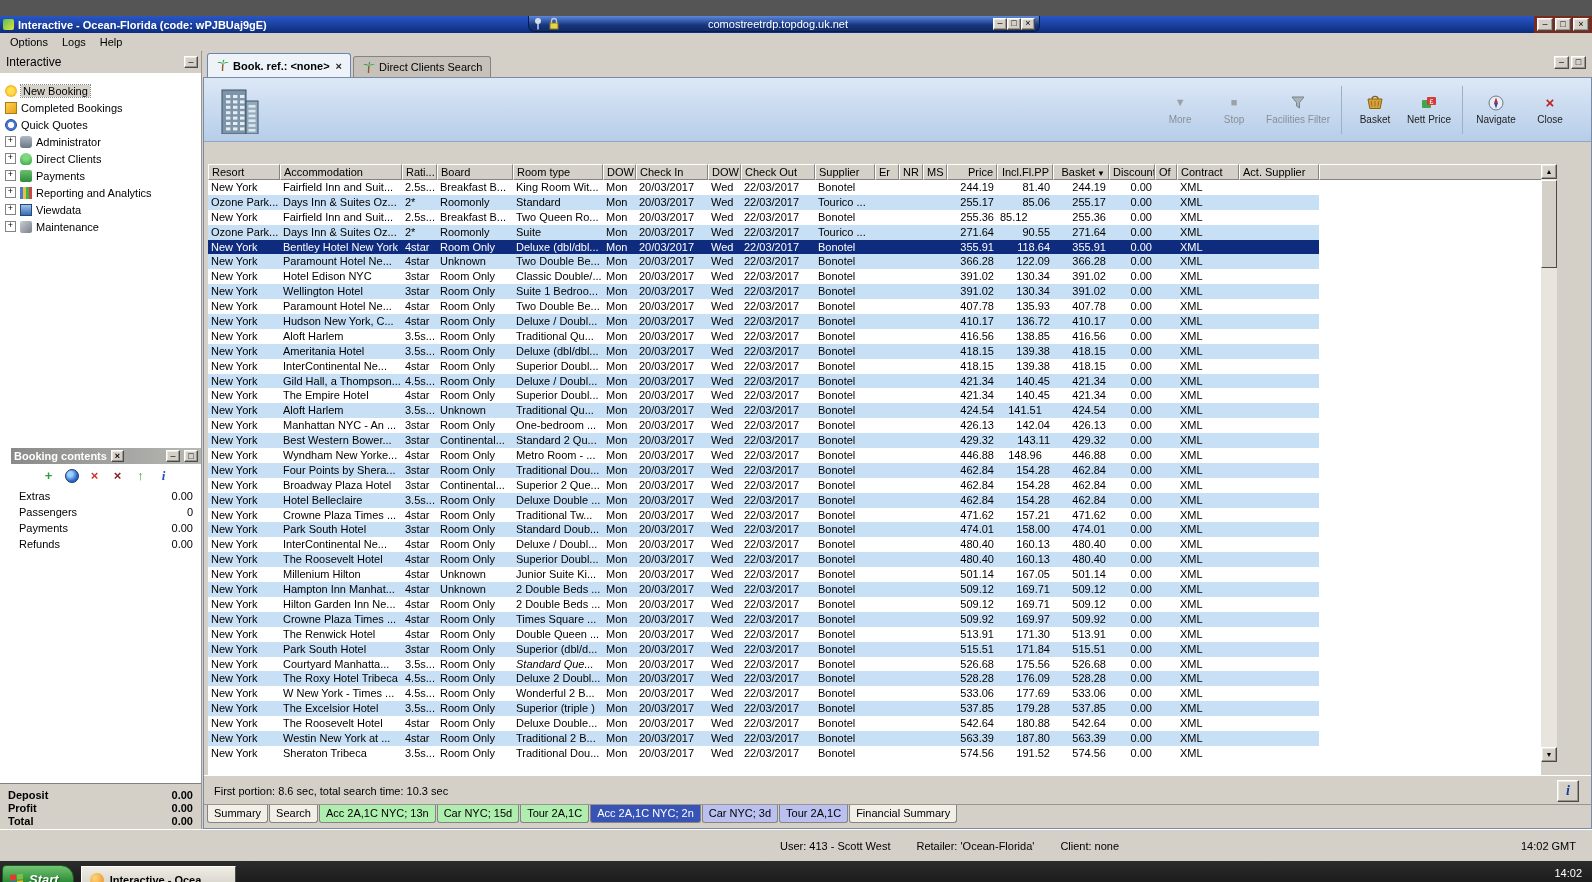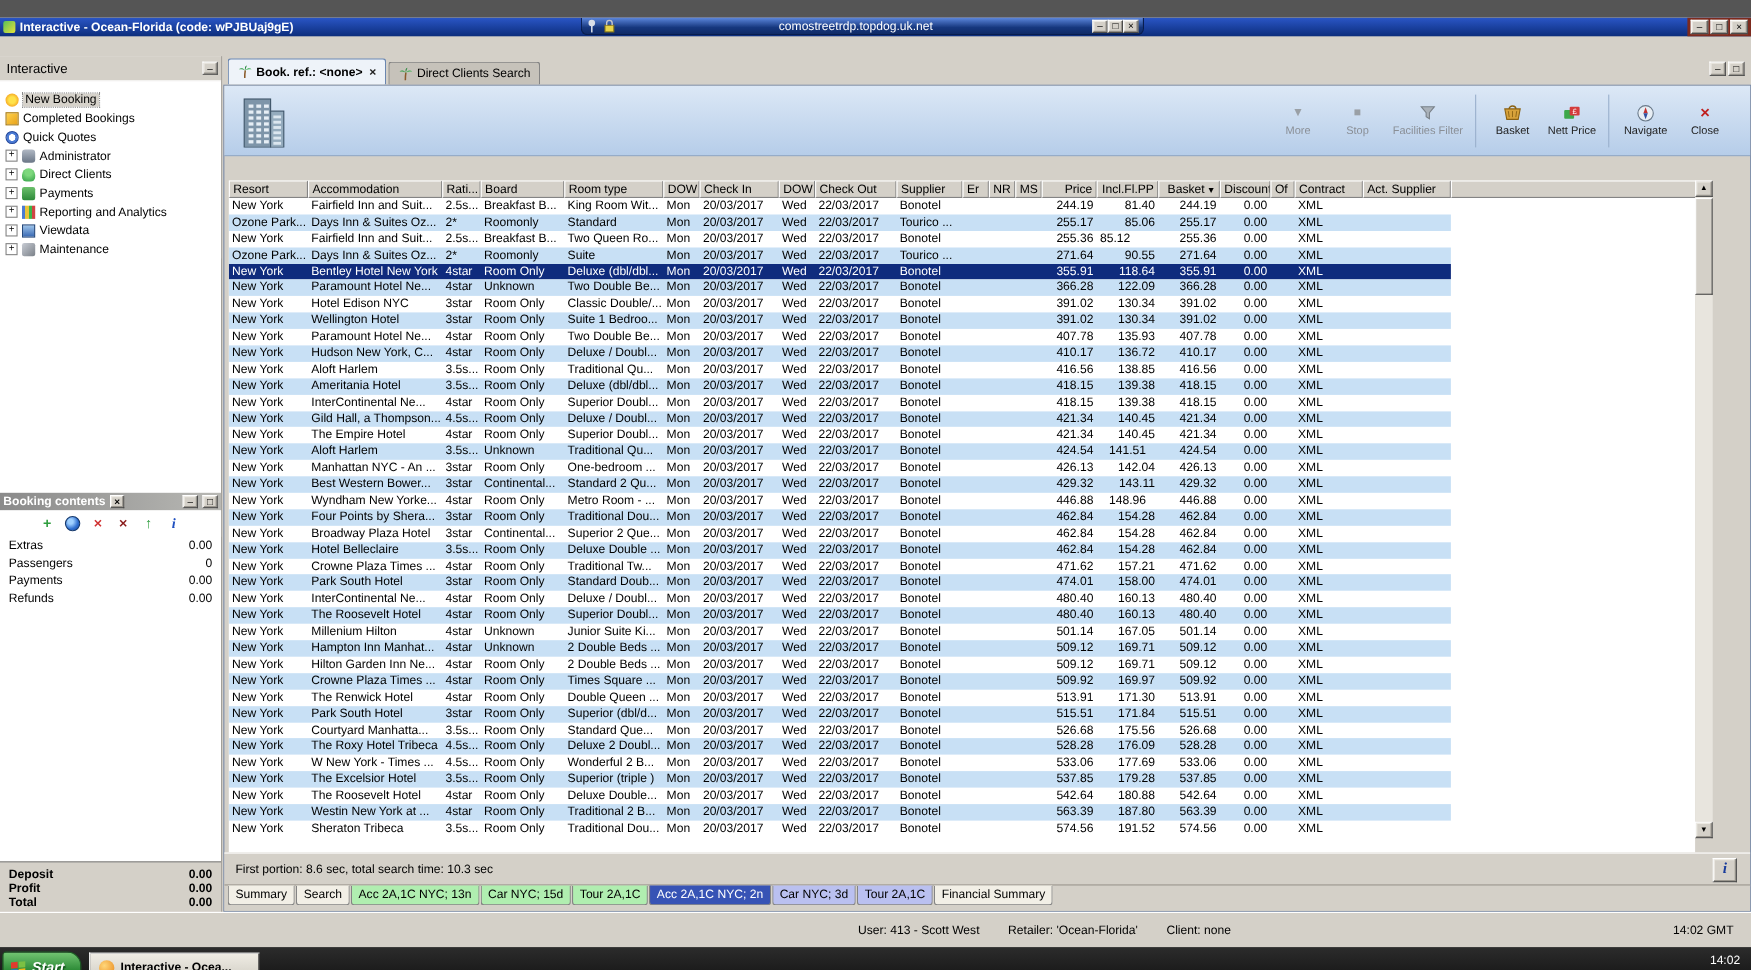--- a/index.html
+++ b/index.html
@@ -39,21 +39,21 @@
   .sun-icon{background:radial-gradient(circle,#ffe24a 35%,#f5a623 75%);border-radius:50%;}
   .completed-icon{background:linear-gradient(135deg,#ffd34d,#e8a21a);border:1px solid #a87a10;box-sizing:border-box;}
   .clock-icon{background:radial-gradient(circle,#fff 40%,#4a7ad4 46%);border-radius:50%;border:1px solid #23489c;box-sizing:border-box;}
   .admin-icon{background:linear-gradient(#b0b8c4,#6a7686);border-radius:3px;}
   .clients-icon{background:radial-gradient(circle at 50% 30%,#7dd87d 30%,#2f9e44);border-radius:50% 50% 35% 35%;}
   .payments-icon{background:linear-gradient(#6cc06c,#2e8a3a);border-radius:2px;}
   .report-icon{background:linear-gradient(90deg,#4a7ad4 25%,#e8c33a 25% 50%,#3db54a 50% 75%,#d04444 75%);}
   .viewdata-icon{background:linear-gradient(#9ec4ea,#3a6ab4);border:1px solid #23487c;box-sizing:border-box;}
   .maintenance-icon{background:linear-gradient(135deg,#c8ccd4,#7a8088);border-radius:2px;}
   
-  .bk{position:absolute;left:0;right:0;top:397px;}
+  .bk{position:absolute;left:0;right:0;top:397px;padding-left:11px;}
   .bk-title{height:16px;background:linear-gradient(90deg,#8a8a8a,#b8b8b4);display:flex;align-items:center;
     color:#fff;font-weight:bold;padding:0 3px;gap:4px;}
   .bk-title .bkx{width:13px;height:12px;font-weight:bold;color:#000;}
   .bk-title .spacer{flex:1;}
   .bk-title .tiny{width:14px;height:12px;}
   .bk-toolbar{height:24px;display:flex;align-items:center;justify-content:center;gap:9px;background:#fff;}
   .bkic{width:14px;height:14px;text-align:center;line-height:14px;font-weight:bold;font-size:13px;display:inline-block;}
   .add-icon{color:#2e9e3e;}
   .globe-icon{border-radius:50%;background:radial-gradient(circle at 35% 35%,#9fd0ff 20%,#2f6fd0 60%,#1a4a9c);
     border:1px solid #14386c;box-sizing:border-box;}
@@ -175,20 +175,25 @@
       <button class="cbtn">□</button>
       <button class="cbtn">×</button>
     </div>
     <div class="win-btns">
       <button class="cbtn">–</button>
       <button class="cbtn">□</button>
       <button class="cbtn">×</button>
     </div>
   </div>
 
+  <div class="menubar" id="menubar">
+      <span class="mitem">Options</span>
+      <span class="mitem">Logs</span>
+      <span class="mitem">Help</span>
+    </div>
 
   <div class="left">
     <div class="pane-head">
       <span>Interactive</span>
       <button class="cbtn tiny">–</button>
     </div>
     <div class="tree" id="tree">
         <div class="titem sel">
           <span class="tico sun-icon"></span>
           <span class="tlabel">New Booking</span>
@@ -1143,21 +1148,21 @@
               <span style="width: 46px; text-align: right;">0.00</span>
               <span style="width: 22px;"></span>
               <span style="width: 62px;">XML</span>
               <span style="width: 80px;"></span>
             </div>
             <div class="grow">
               <span style="width: 72px;">New York</span>
               <span style="width: 122px;">Courtyard Manhatta...</span>
               <span style="width: 35px;">3.5s...</span>
               <span style="width: 76px;">Room Only</span>
-              <span style="width: 90px;">Standard Que...</span>
+              <span style="width: 90px; font-style: italic;">Standard Que...</span>
               <span style="width: 33px;">Mon</span>
               <span style="width: 72px;">20/03/2017</span>
               <span style="width: 33px;">Wed</span>
               <span style="width: 74px;">22/03/2017</span>
               <span style="width: 60px;">Bonotel</span>
               <span style="width: 24px;"></span>
               <span style="width: 24px;"></span>
               <span style="width: 24px;"></span>
               <span style="width: 50px; text-align: right;">526.68</span>
               <span style="width: 56px; text-align: right;">175.56</span>

